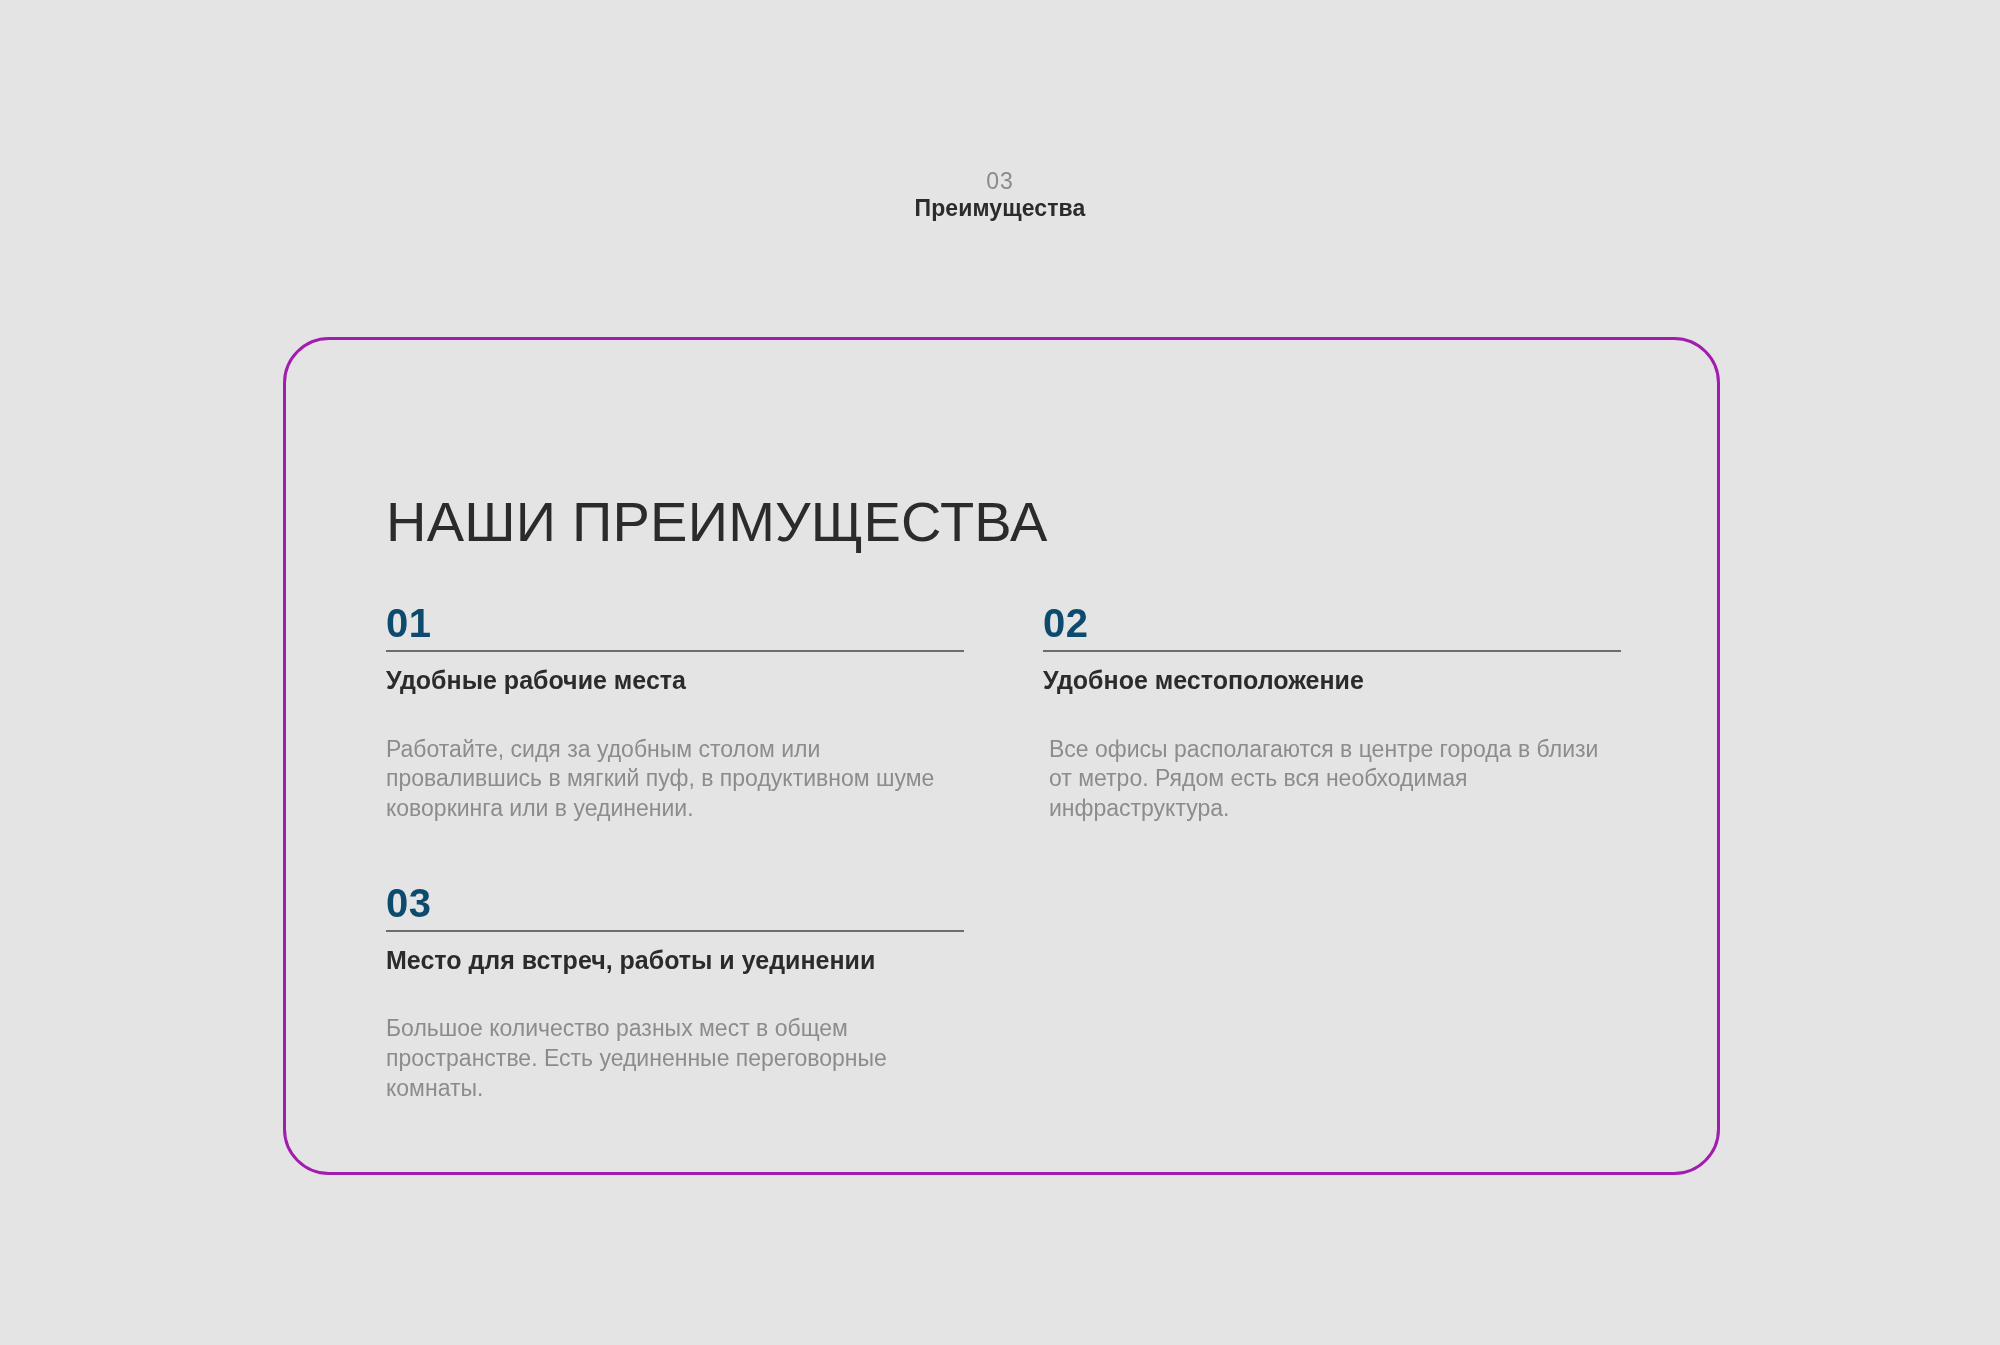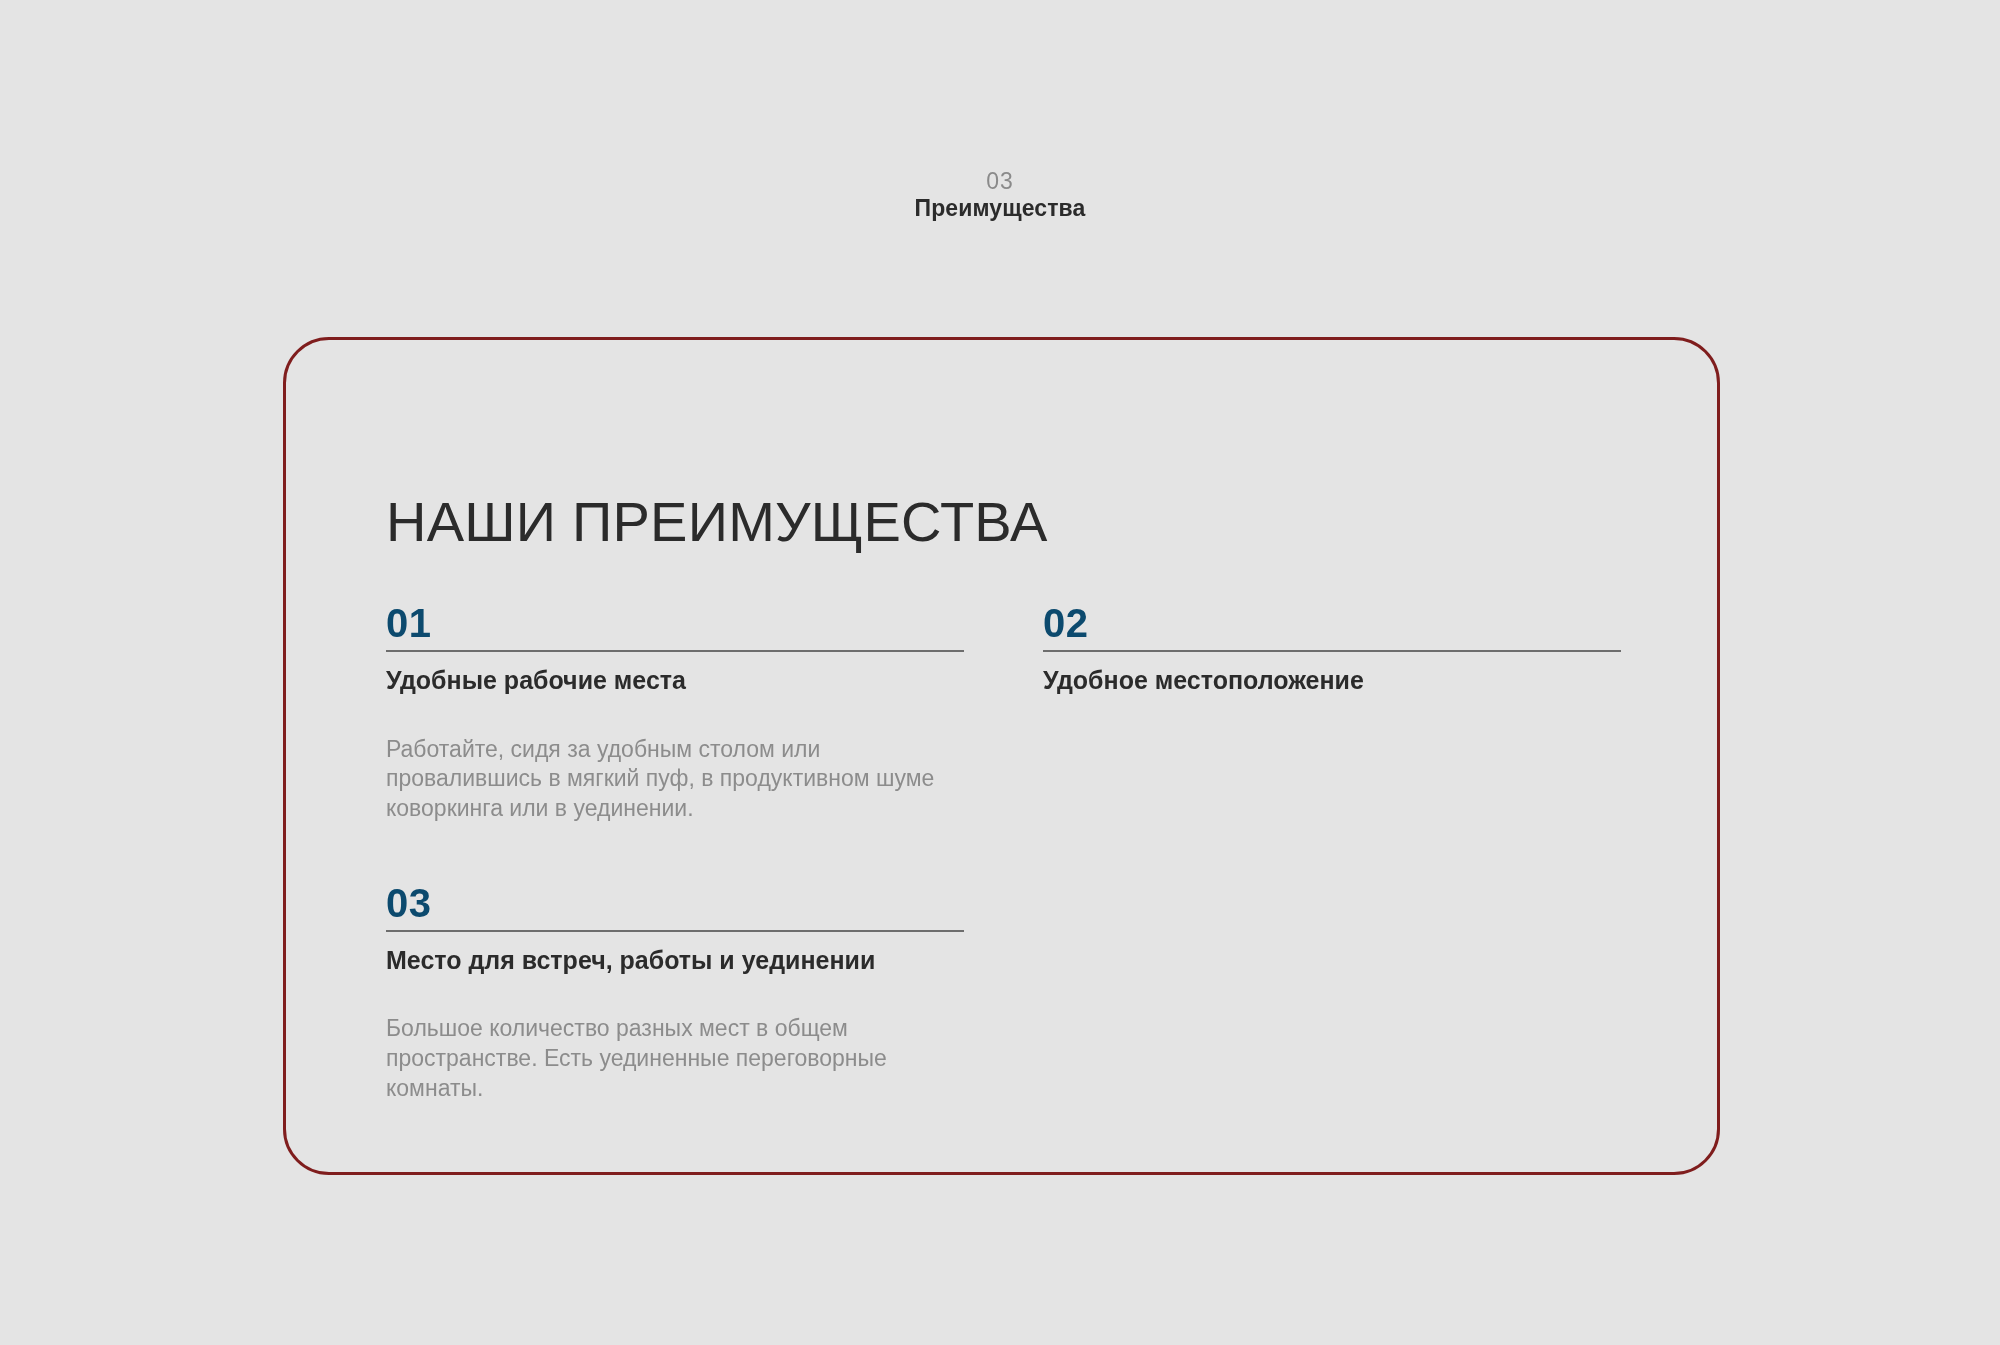--- a/index.html
+++ b/index.html
@@ -42,21 +42,21 @@
   }
 
   
   .card {
     position: absolute;
     left: 283px;
     top: 337px;
     width: 1437px;
     height: 838px;
     box-sizing: border-box;
-    border: 3px solid #7f1d1d;
+    border: 3px solid #a21caf;
     border-radius: 46px;
     background: transparent;
   }
 
   .card-inner {
     position: absolute;
     left: 100px;
     top: 0;
     right: 0;
     bottom: 0;
@@ -146,20 +146,21 @@
         <div class="feature-number">01</div>
         <div class="feature-rule"></div>
         <div class="feature-title">Удобные рабочие места</div>
         <div class="feature-text">Работайте, сидя за удобным столом или провалившись в мягкий пуф, в продуктивном шуме коворкинга или в уединении.</div>
       </div>
 
       <div class="feature col-right">
         <div class="feature-number">02</div>
         <div class="feature-rule"></div>
         <div class="feature-title">Удобное местоположение</div>
+        <div class="feature-text">Все офисы располагаются в центре города в близи от метро. Рядом есть вся необходимая инфраструктура.</div>
       </div>
 
       <div class="feature col-left">
         <div class="feature-number">03</div>
         <div class="feature-rule"></div>
         <div class="feature-title">Место для встреч, работы и уединении</div>
         <div class="feature-text">Большое количество разных мест в общем пространстве. Есть уединенные переговорные комнаты.</div>
       </div>
 
 

